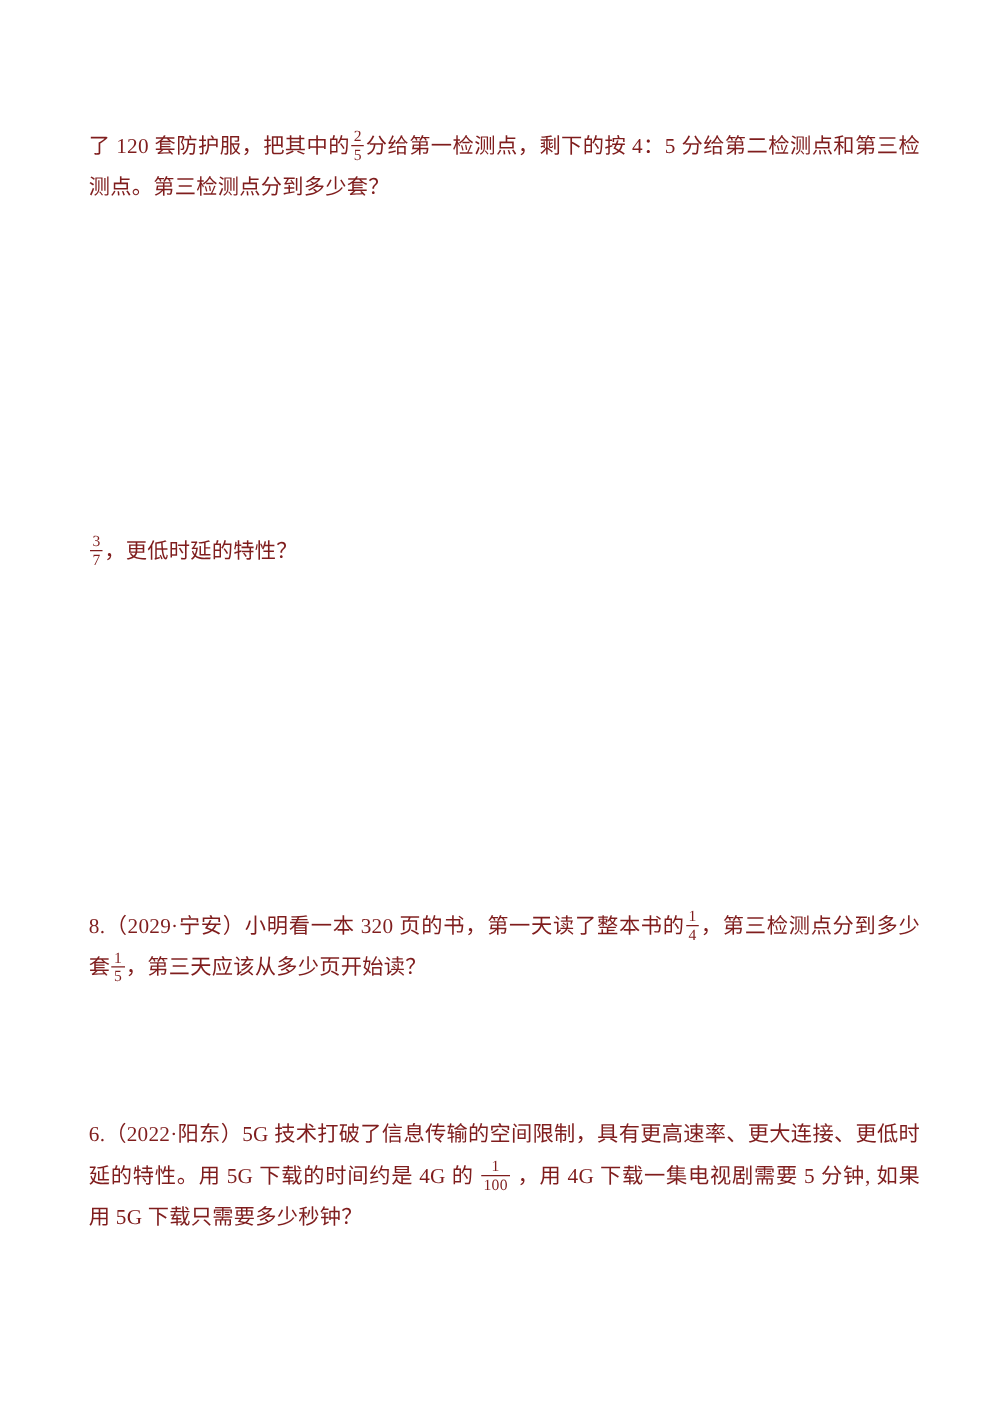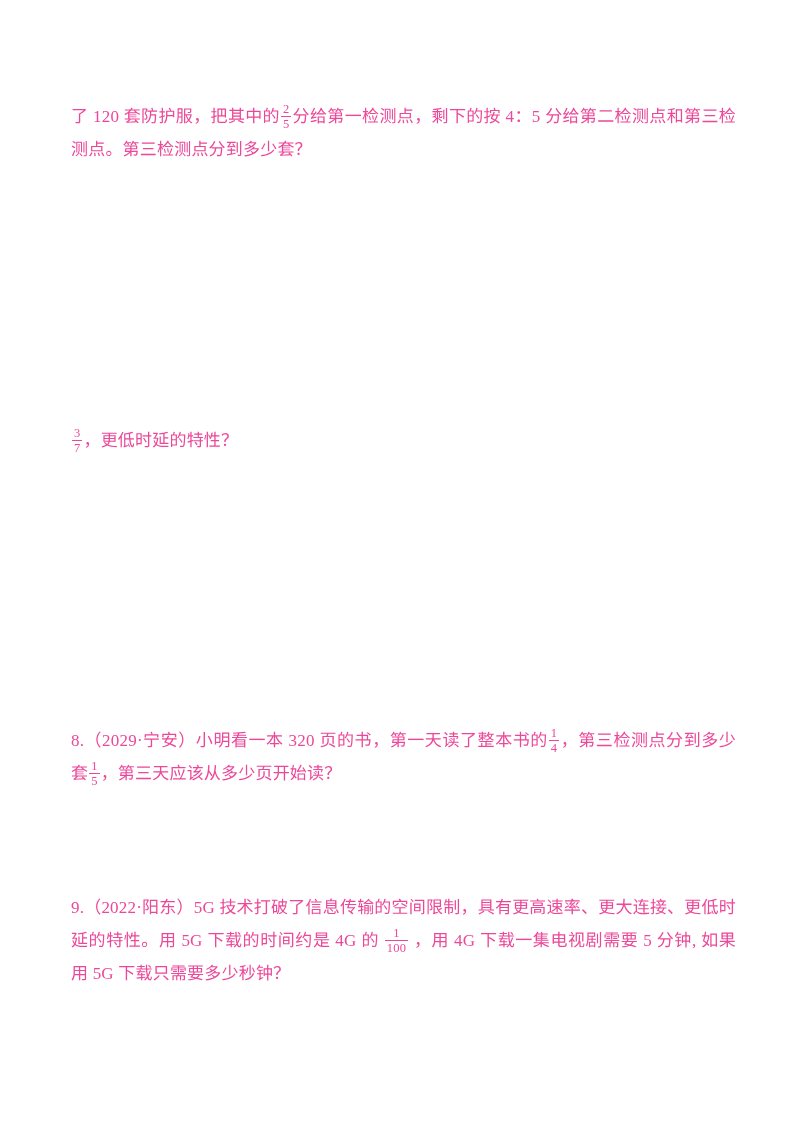--- a/index.html
+++ b/index.html
@@ -7,21 +7,21 @@
     padding: 0;
     background: #ffffff;
   }
   .page {
     position: relative;
     width: 793px;
     height: 1122px;
     background: #ffffff;
     font-family: "Liberation Serif", "DejaVu Serif", serif;
     font-size: 17px;
-    color: #ec4899;
+    color: #7f1d1d;
     overflow: hidden;
   }
   .problem {
     position: absolute;
     left: 71px;
     right: 57px;
     line-height: 33px;
     text-align: justify;
     letter-spacing: 0.2px;
   }
@@ -44,14 +44,14 @@
     padding: 0 2px;
   }
 </style>
 </head>
 <body>
 
 <div class="page">
   <div class="problem" style="top:100px"><span>了 120 套防护服，把其中的</span><span class="frac"><span class="num">2</span><span class="den">5</span></span><span>分给第一检测点，剩下的按 4：5 分给第二检测点和第三检测点。第三检测点分到多少套？</span></div>
   <div class="problem" style="top:424px"><span class="frac"><span class="num">3</span><span class="den">7</span></span><span>，更低时延的特性？</span></div>
   <div class="problem" style="top:724px"><span>8.（2029·宁安）小明看一本 320 页的书，第一天读了整本书的</span><span class="frac"><span class="num">1</span><span class="den">4</span></span><span>，第三检测点分到多少套</span><span class="frac"><span class="num">1</span><span class="den">5</span></span><span>，第三天应该从多少页开始读？</span></div>
-  <div class="problem" style="top:891px"><span>9.（2022·阳东）5G 技术打破了信息传输的空间限制，具有更高速率、更大连接、更低时延的特性。用 5G 下载的时间约是 4G 的 </span><span class="frac"><span class="num">1</span><span class="den">100</span></span><span> ，用 4G 下载一集电视剧需要 5 分钟, 如果用 5G 下载只需要多少秒钟？</span></div>
+  <div class="problem" style="top:891px"><span>6.（2022·阳东）5G 技术打破了信息传输的空间限制，具有更高速率、更大连接、更低时延的特性。用 5G 下载的时间约是 4G 的 </span><span class="frac"><span class="num">1</span><span class="den">100</span></span><span> ，用 4G 下载一集电视剧需要 5 分钟, 如果用 5G 下载只需要多少秒钟？</span></div>
 </div>
 
 </body></html>

